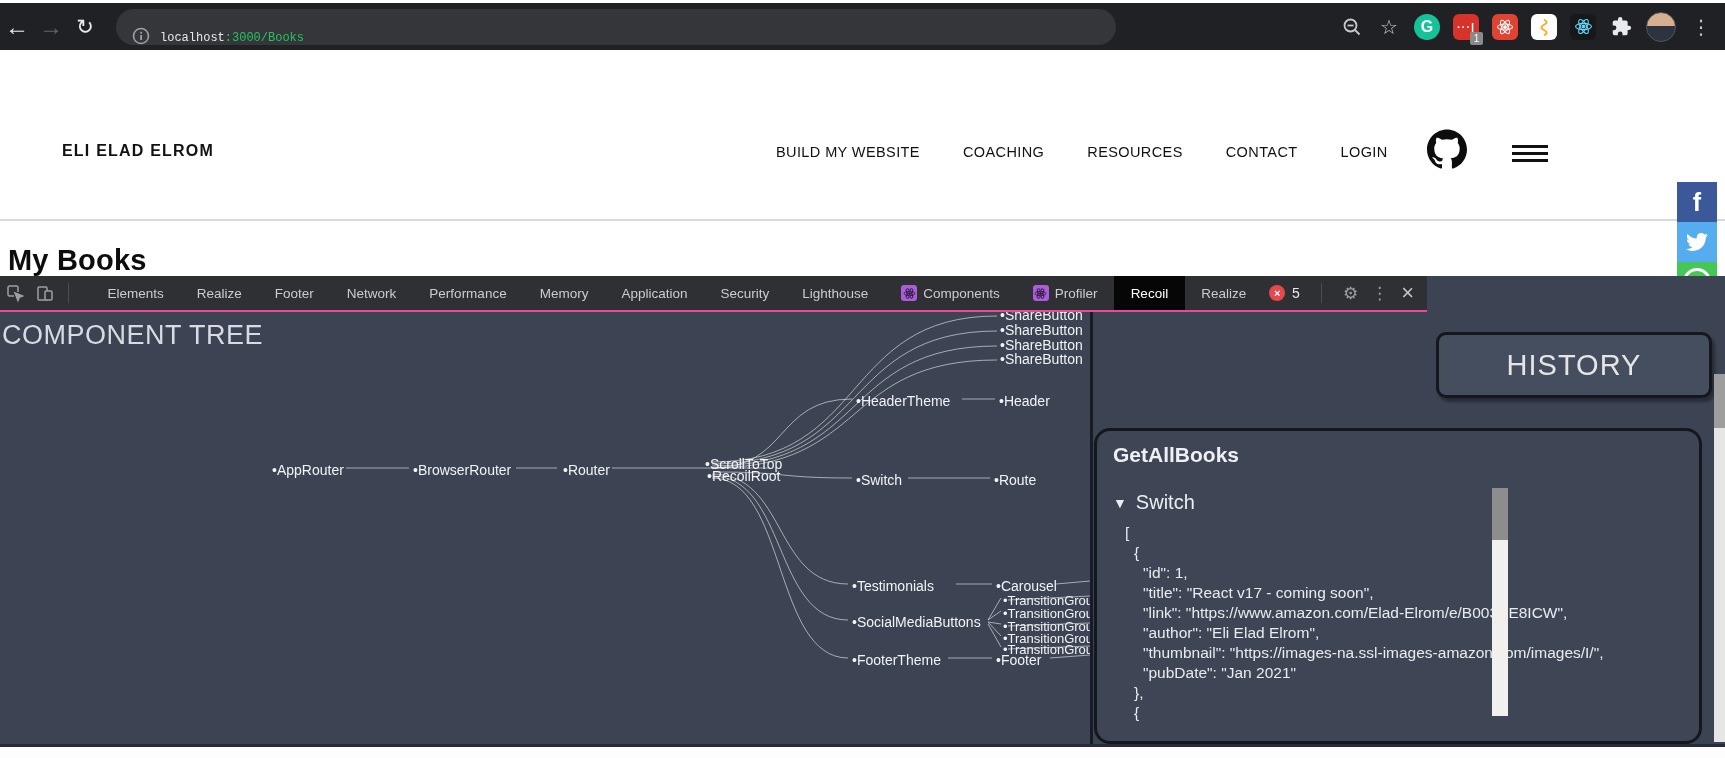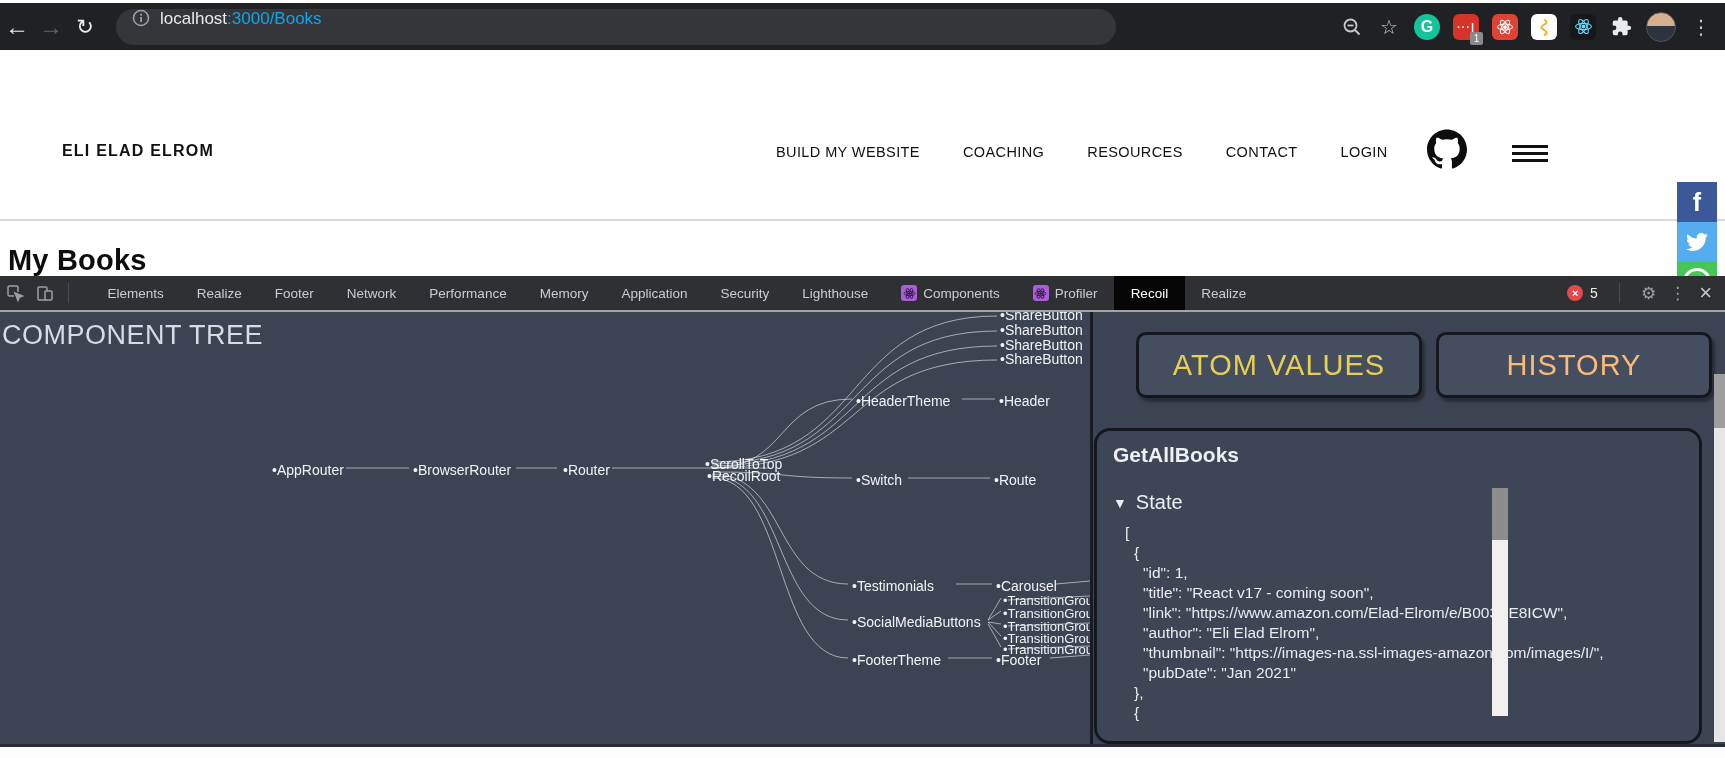--- a/index.html
+++ b/index.html
@@ -7,23 +7,23 @@
     font-family:"Liberation Sans",sans-serif;}
   .abs{position:absolute;}
 
   
   .topwhite{left:0;top:0;width:1725px;height:3px;background:#fff;}
   .browser{left:0;top:3px;width:1725px;height:47px;background:#202124;display:flex;align-items:center;}
   .bnav{font-size:24px;color:#e8eaed;width:34px;text-align:center;flex:0 0 auto;cursor:pointer;}
   .bnav.dis{color:#5f6368;}
   .reload{font-size:21px;}
   .urlpill{flex:0 0 auto;margin-left:14px;width:1000px;height:36px;background:#35363a;border-radius:18px;
-    display:flex;align-items:flex-start;color:#e8eaed;font-size:17px;}
+    display:flex;align-items:flex-end;color:#e8eaed;font-size:12px;font-family:Liberation Mono, monospace;}
   .urlpill .host{margin-left:10px;color:#e8eaed;}
-  .urlpill .path{color:#0ea5e9;}
+  .urlpill .path{color:#22c55e;}
   .infoic{margin-left:16px;flex:0 0 auto;display:flex;}
   .bright{margin-left:auto;margin-right:12px;display:flex;align-items:center;gap:13px;}
   .bic{color:#c7cacd;font-size:20px;display:flex;align-items:center;justify-content:center;width:24px;height:24px;}
   .ext{width:26px;height:26px;border-radius:6px;display:flex;align-items:center;justify-content:center;position:relative;flex:0 0 auto;}
   .ext.g{background:#15c39a;border-radius:50%;color:#fff;font-weight:bold;font-size:16px;}
   .ext.lp{background:#d6332b;color:#fff;}
   .ext.lp .dots{font-size:11px;letter-spacing:1px;font-weight:bold;}
   .ext.lp .badge1{position:absolute;right:-4px;bottom:-5px;background:#8a8a8a;color:#fff;font-size:10px;
     width:13px;height:13px;border-radius:2px;display:flex;align-items:center;justify-content:center;}
   .ext.redatom{background:#e04334;color:#fff;}
@@ -45,21 +45,21 @@
 
   
   .soc{width:40px;height:40px;display:flex;align-items:center;justify-content:center;cursor:pointer;}
   .soc.fb{left:1677px;top:182px;background:#3b5998;color:#fff;font-weight:700;font-size:25px;}
   .soc.tw{left:1677px;top:222px;background:#55acee;}
   .soc.wa{left:1677px;top:262px;background:#45c655;height:14px;overflow:hidden;align-items:flex-start;}
   .wacirc{width:22px;height:22px;border:3px solid #fff;border-radius:50%;margin-top:6px;}
 
   
   .dtools{left:0;top:276px;width:1725px;height:468px;background:#3c4453;}
-  .tabbar{left:0;top:276px;width:1725px;height:34px;background:#2e3033;border-bottom:2px solid #a3a3a3;
+  .tabbar{left:0;top:276px;width:1427px;height:34px;background:#2e3033;border-bottom:2px solid #ec4899;
     display:flex;align-items:center;color:#c9ccd1;font-size:13.5px;}
   .ticon{flex:0 0 auto;display:flex;align-items:center;justify-content:center;width:30px;height:34px;color:#9aa0a6;cursor:pointer;}
   .tsep{flex:0 0 auto;width:1px;height:20px;background:#4a4d52;margin:0 8px;}
   .tabs{display:flex;align-items:center;height:34px;margin-left:14px;}
   .tab{display:flex;align-items:center;gap:6px;height:34px;padding:0 16.5px;cursor:pointer;white-space:nowrap;}
   .tab.sel{background:#060607;color:#fff;justify-content:center;}
   .ricon{width:16px;height:16px;border-radius:3px;background:#a95fd5;color:#27123a;display:flex;align-items:center;justify-content:center;}
   .tright{margin-left:auto;display:flex;align-items:center;gap:13px;margin-right:13px;}
   .errbadge{display:flex;align-items:center;gap:7px;color:#e8eaed;font-size:14px;cursor:pointer;}
   .errdot{width:16px;height:16px;border-radius:50%;background:#e5484d;color:#fff;font-size:11px;font-weight:700;
@@ -77,21 +77,21 @@
   .chgview{left:816px;top:333px;width:263px;height:37px;background:#4a5263;border:3px solid #101319;border-radius:18px;
     color:#f3f5f7;font-size:20px;font-weight:600;letter-spacing:.6px;display:flex;align-items:center;justify-content:center;
     z-index:5;cursor:pointer;box-sizing:border-box;box-shadow:2px 3px 3px rgba(0,0,0,.3);}
 
   .vdiv{left:1090px;top:312px;width:3px;height:432px;background:#191c23;}
 
   .bigbtn{top:332px;height:66px;background:#454e5e;border:3px solid #14171d;border-radius:10px;box-sizing:border-box;
     display:flex;align-items:center;justify-content:center;font-size:29px;font-weight:500;letter-spacing:1px;
     cursor:pointer;box-shadow:3px 4px 3px rgba(0,0,0,.35);}
   .atombtn{left:1136px;width:286px;color:#e8cf52;}
-  .histbtn{left:1436px;width:276px;color:#fdba74;}
+  .histbtn{left:1436px;width:276px;color:#e5e5e5;}
 
   .gbox{left:1094px;top:428px;width:608px;height:316px;background:#3e4656;border:3px solid #14171d;border-radius:16px;
     box-sizing:border-box;overflow:hidden;}
   .gtitle{left:16px;top:12px;position:absolute;font-size:21px;font-weight:600;color:#eef0f3;}
   .staterow{left:16px;top:60px;position:absolute;font-size:20px;color:#eceef1;display:flex;align-items:center;gap:9px;cursor:pointer;}
   .statetri{font-size:14px;}
   .jsonblock{left:28px;top:92px;position:absolute;width:575px;overflow:hidden;}
   .jline{font-size:15.5px;line-height:20px;color:#e9ebee;white-space:nowrap;}
 
   .inscroll{left:1492px;top:488px;width:16px;height:228px;background:#f1f0ee;z-index:6;}
@@ -333,28 +333,27 @@
         <text x="996" y="353" font-size="14">•Footer</text>
         <text x="1000" y="8" font-size="14">•ShareButton</text>
         <text x="1000" y="23" font-size="14">•ShareButton</text>
         <text x="1000" y="38" font-size="14">•ShareButton</text>
         <text x="1000" y="52" font-size="14">•ShareButton</text>
       </svg>
   </div>
   <div class="abs treetitle">COMPONENT TREE</div>
   <div class="abs vdiv"></div>
 
-  <div class="abs bigbtn atombtn">ATOM VALUES</div>
   <div class="abs bigbtn histbtn">HISTORY</div>
 
   <div class="abs gbox">
     <div class="gtitle">GetAllBooks</div>
     <div class="staterow">
       <span class="statetri">▼</span>
-      <span>State</span>
+      <span>Switch</span>
     </div>
     <div class="jsonblock">
         <div class="jline" style="padding-left: 0px;">[</div>
         <div class="jline" style="padding-left: 9px;">{</div>
         <div class="jline" style="padding-left: 18px;">"id": 1,</div>
         <div class="jline" style="padding-left: 18px;">"title": "React v17 - coming soon",</div>
         <div class="jline" style="padding-left: 18px;">"link": "https://www.amazon.com/Elad-Elrom/e/B003XE8ICW",</div>
         <div class="jline" style="padding-left: 18px;">"author": "Eli Elad Elrom",</div>
         <div class="jline" style="padding-left: 18px;">"thumbnail": "https://images-na.ssl-images-amazon.com/images/I/",</div>
         <div class="jline" style="padding-left: 18px;">"pubDate": "Jan 2021"</div>

